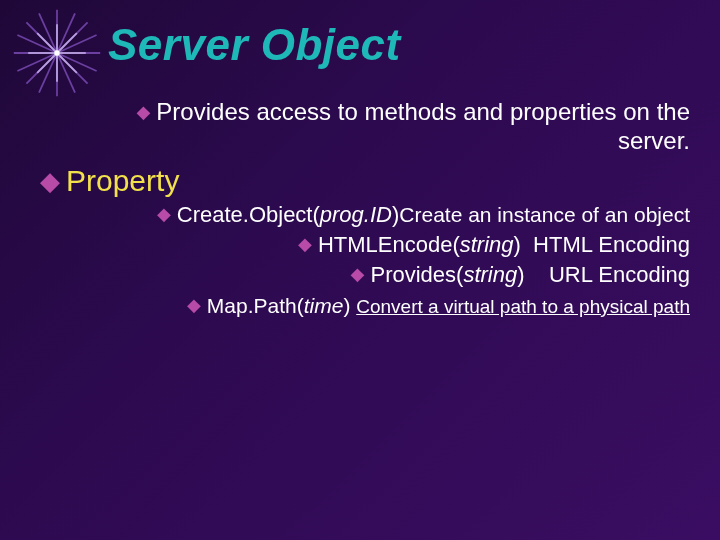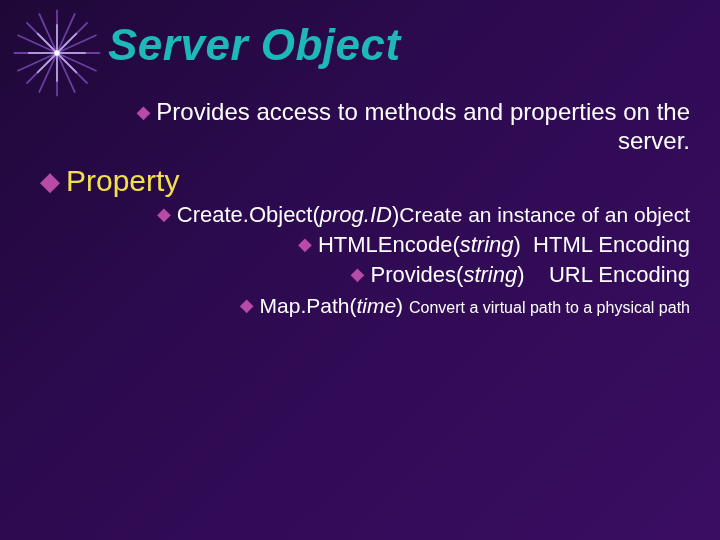--- a/index.html
+++ b/index.html
@@ -73,21 +73,21 @@
     font-size: 22px;
   }
   .l2.tiny {
     font-size: 21px;
   }
   .arg {
     font-style: italic;
   }
   .desc22 { font-size: 22px; }
   .desc21 { font-size: 21px; }
-  .desc19 { font-size: 16px; }
+  .desc19 { font-size: 19px; text-decoration: underline; }
 </style>
 </head>
 <body>
 
 <div class="slide">
 
   <svg class="burst" viewBox="0 0 100 100">
     <g stroke="#6a3fa0" stroke-width="2" fill="none">
       <line x1="50" y1="50" x2="50" y2="2"></line>
       <line x1="50" y1="50" x2="50" y2="98"></line>

